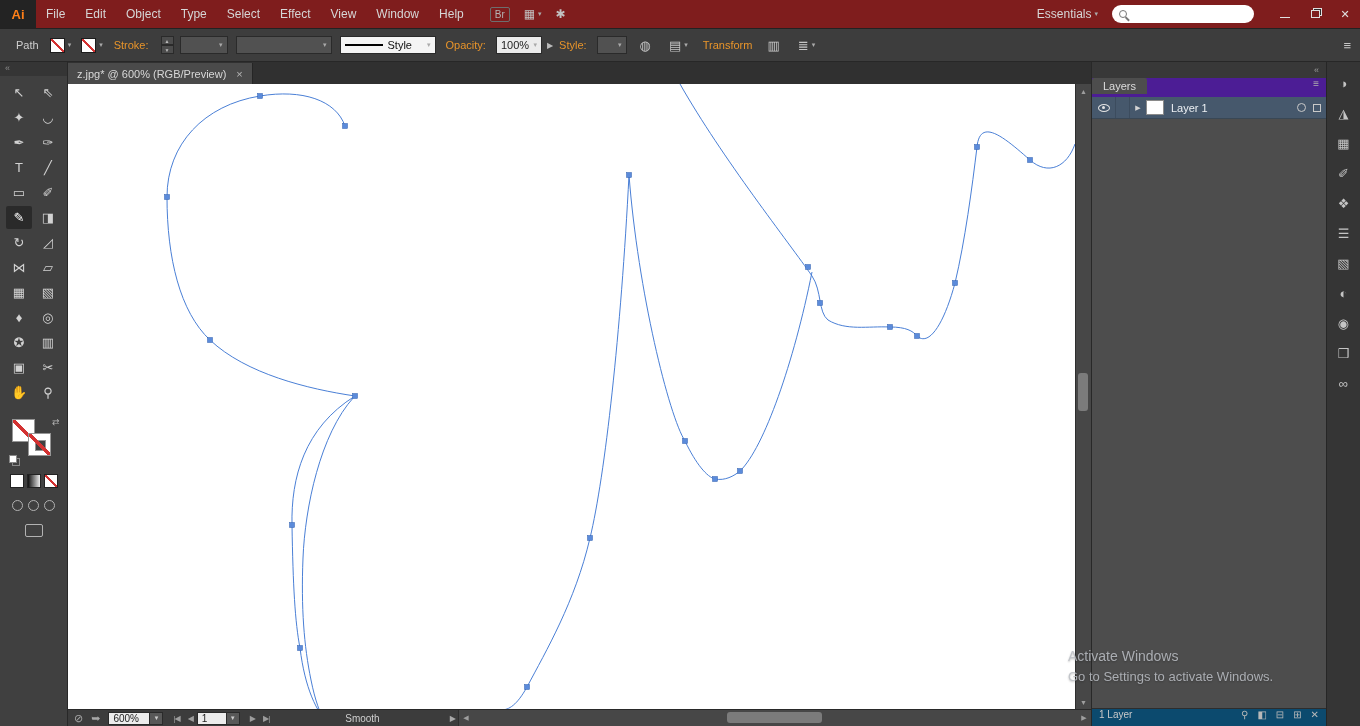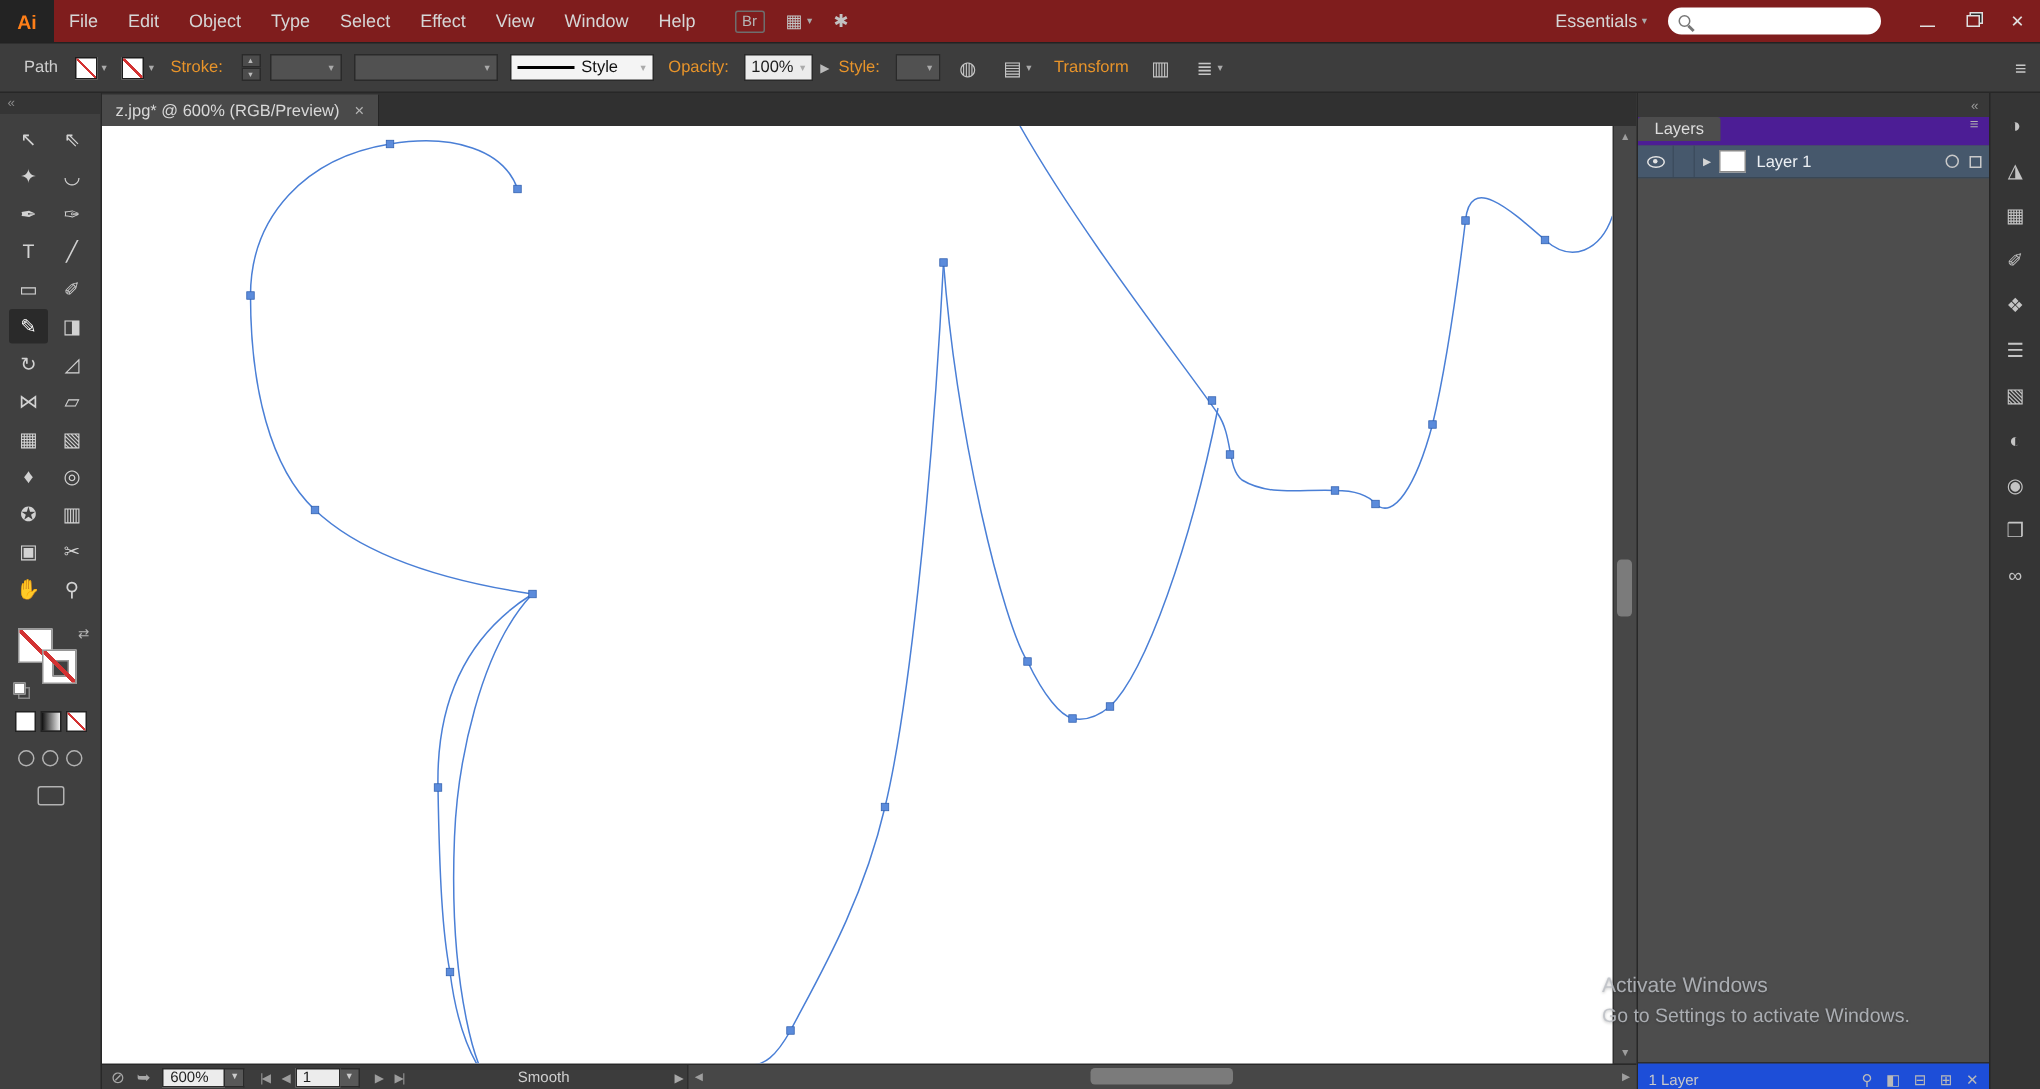--- a/index.html
+++ b/index.html
@@ -98,21 +98,21 @@
   .eye-cell{width:24px;height:100%;border-right:1px solid #3c4c5e;display:flex;align-items:center;justify-content:center}
   .eye{width:12px;height:8px;border:1px solid #e3e3e3;border-radius:50%;position:relative;display:inline-block}
   .eye::after{content:'';position:absolute;left:3.5px;top:1.5px;width:3px;height:3px;border-radius:50%;background:#e3e3e3}
   .lock-cell{width:14px;height:100%;border-right:1px solid #3c4c5e}
   .disclosure{width:16px;text-align:center;color:#d5d5d5;font-size:7px}
   .layer-thumb{width:18px;height:15px;background:#fff;border:1px solid #8a8a8a;margin-right:7px}
   .layer-name{flex:1;white-space:nowrap;overflow:hidden}
   .target-circle{width:9px;height:9px;border:1px solid #c9c9c9;border-radius:50%;margin-right:7px;flex:0 0 auto}
   .select-box{width:8px;height:8px;border:1px solid #c9c9c9;margin-right:5px;flex:0 0 auto}
   .panel-body{flex:1;background:#4d4d4d}
-  .panel-footer{height:18px;background:#1d4ed8;border-top:1px solid #2d2d2d;display:flex;align-items:flex-end;font-size:10px;color:#c9c9c9;padding:0 7px;flex:0 0 auto}
+  .panel-footer{height:18px;background:#0c4a6e;border-top:1px solid #2d2d2d;display:flex;align-items:flex-start;font-size:10px;color:#c9c9c9;padding:0 7px;flex:0 0 auto}
   .footer-icons{margin-left:auto;display:flex;gap:9px}
   .footer-icons div{color:#b9b9b9;font-size:10px}
 
   
   .icon-strip{width:34px;background:#353535;border-left:1px solid #262626;display:flex;flex-direction:column;align-items:center;padding-top:6px;flex:0 0 auto}
   .strip-icon{width:24px;height:24px;margin:3px 0;color:#c4c4c4;font-size:13px;display:flex;align-items:center;justify-content:center;border-radius:3px}
 
   
   .watermark{position:absolute;left:1068px;top:648px;z-index:50;pointer-events:none;color:rgba(188,192,197,0.85);text-shadow:0 1px 2px rgba(0,0,0,0.25)}
   .wm1{font-size:14px;font-weight:300}

